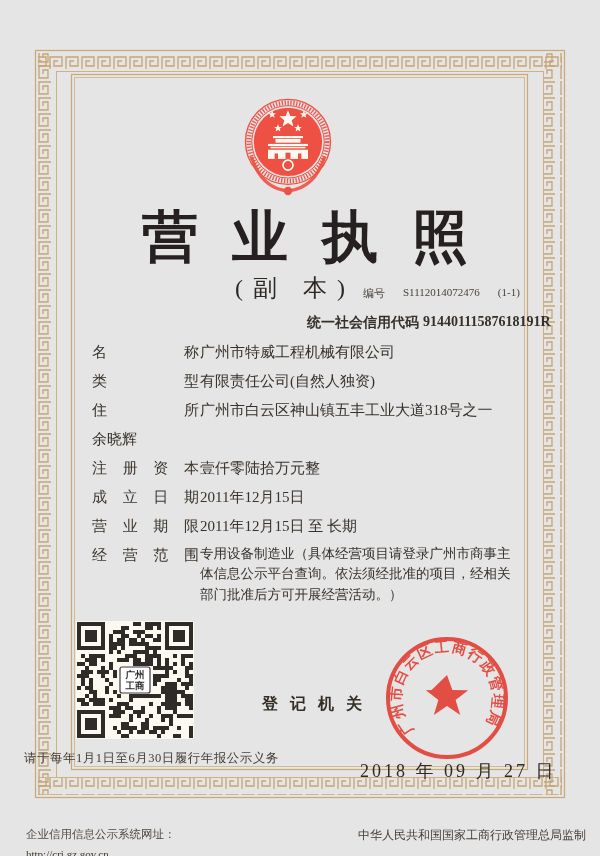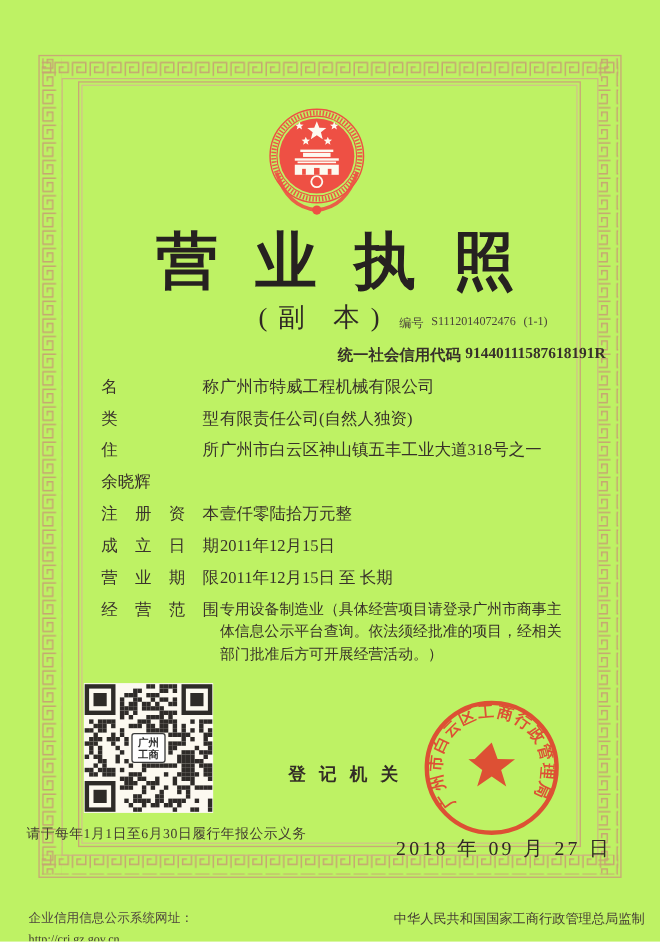--- a/index.html
+++ b/index.html
@@ -1,25 +1,25 @@
 <!DOCTYPE html>
 <html><head>
 <meta charset="utf-8">
 <style>
   html,body{margin:0;padding:0;}
-  .page{position:relative;width:600px;height:856px;background:#bef264;overflow:hidden;
+  .page{position:relative;width:600px;height:856px;background:#e5e5e5;overflow:hidden;
         font-family:"Liberation Serif","DejaVu Serif",serif;color:#3a332b;}
   .abs{position:absolute;}
   
   .title{left:60px;top:200px;width:456px;text-align:center;font-size:56px;font-weight:900;
          letter-spacing:34px;padding-left:34px;color:#262120;
          font-family:"Liberation Sans","DejaVu Sans",sans-serif;}
   .subtitle{left:60px;top:272px;width:450px;text-align:center;font-size:24px;font-weight:400;
             letter-spacing:10px;padding-left:10px;color:#2e2824;}
-  .serial-row{left:363px;top:286px;font-size:11px;color:#4a423a;display:flex;gap:7px;white-space:nowrap;}
+  .serial-row{left:363px;top:286px;font-size:11px;color:#4a423a;display:flex;gap:18px;white-space:nowrap;}
   .credit-row{left:307px;top:314px;font-size:14px;font-weight:700;color:#37302a;display:flex;gap:4px;white-space:nowrap;}
   
   .fields{left:92px;top:341px;width:425px;}
   .field-row{display:flex;margin-bottom:7px;line-height:22px;font-size:15px;}
   .field-label{width:108px;flex:0 0 108px;text-align:justify;text-align-last:justify;
                color:#3b342c;letter-spacing:1px;}
   .field-value{flex:1;color:#38312a;}
   .field-row.scope .field-value{font-size:13.5px;line-height:1.5;max-width:314px;}
   
   .qr-box{left:76px;top:621px;width:118px;height:118px;}

